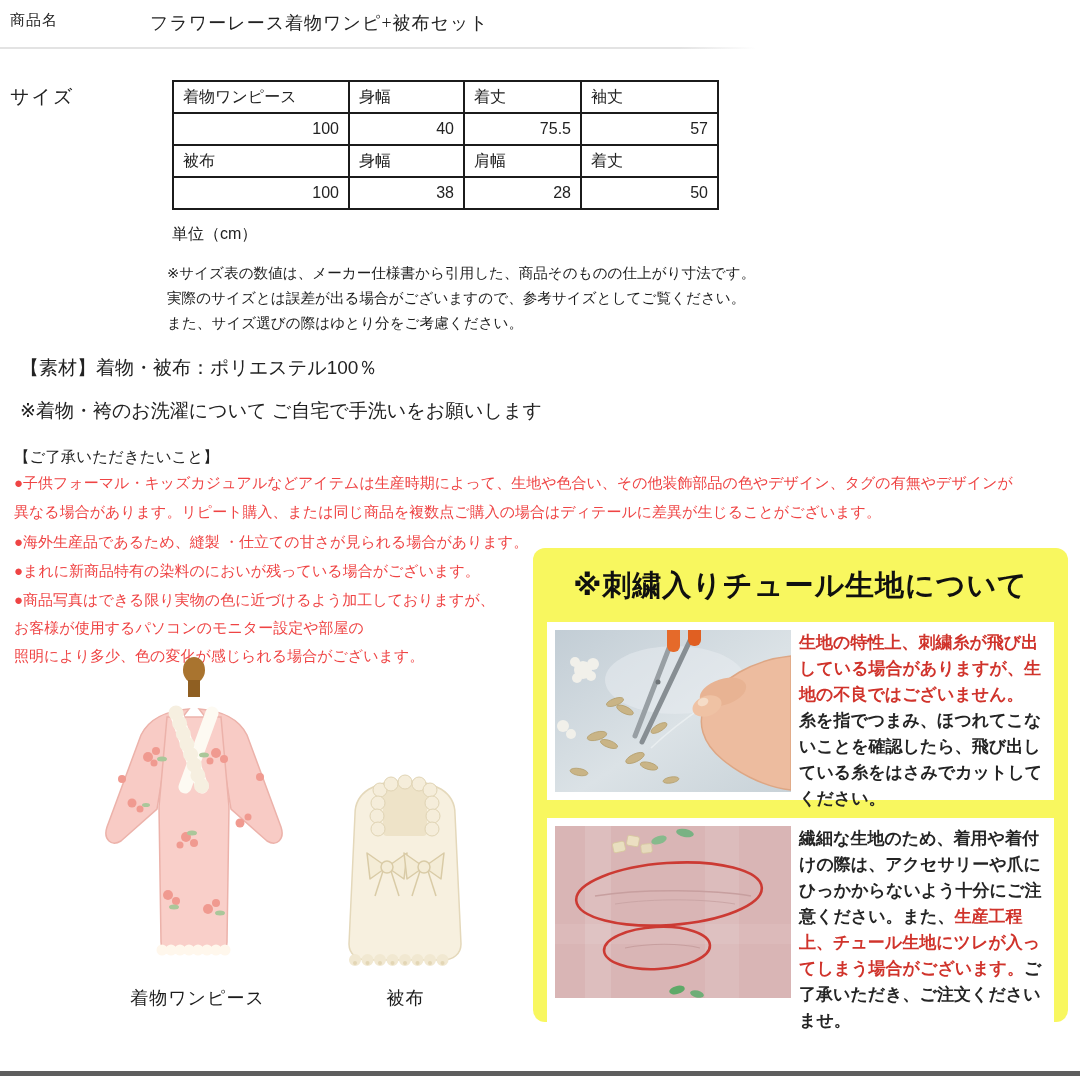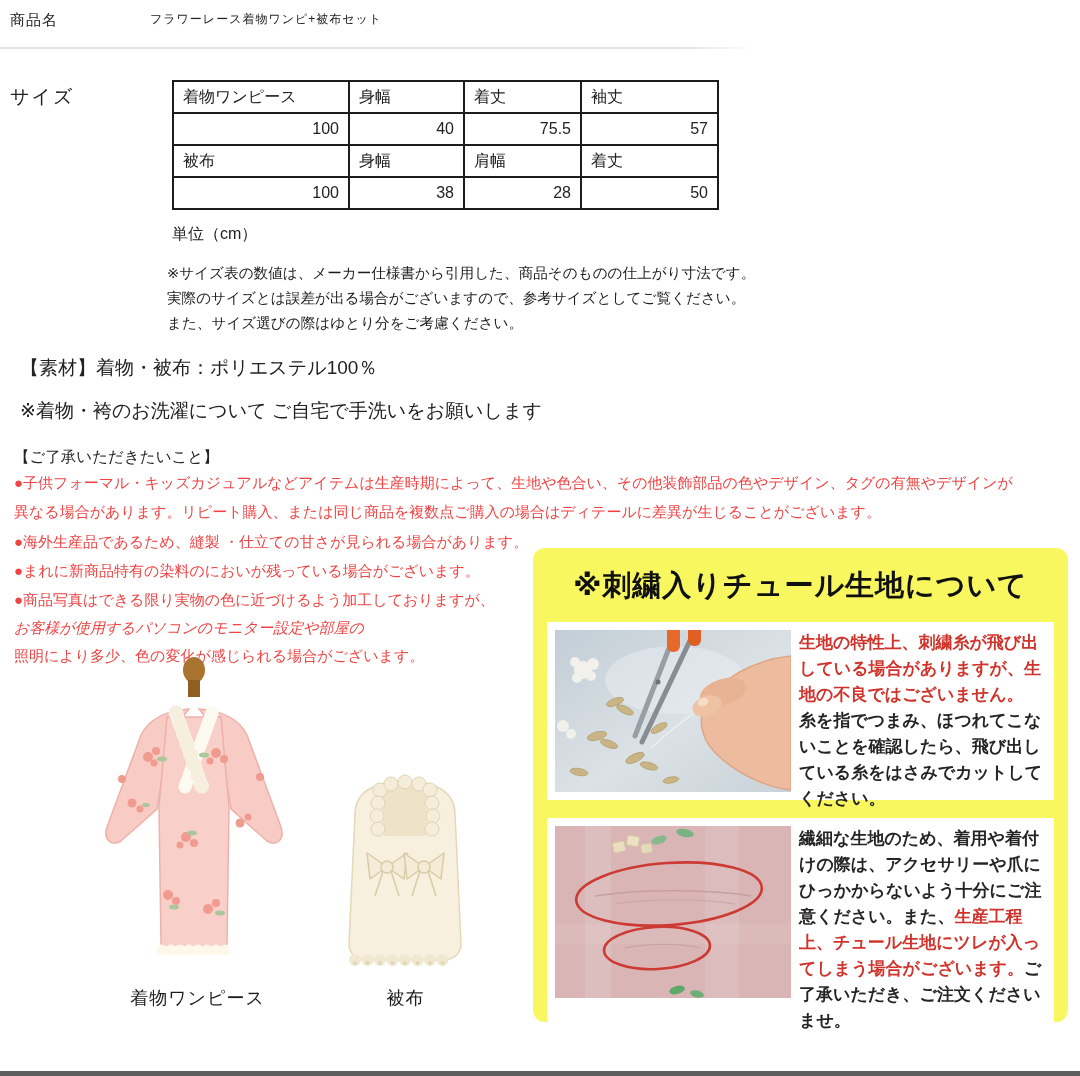--- a/index.html
+++ b/index.html
@@ -4,21 +4,21 @@
 <style>
   html,body{margin:0;padding:0;background:#ffffff;}
   .page{
     position:relative;width:1080px;height:1076px;background:#ffffff;overflow:hidden;
     font-family:"Liberation Sans","DejaVu Sans",sans-serif;color:#222222;
   }
   .abs{position:absolute;}
 
   
   .product-label{left:10px;top:11px;font-size:15px;letter-spacing:1px;}
-  .product-name{left:150px;top:11px;font-size:12px;letter-spacing:1px;}
+  .product-name{left:150px;top:11px;font-size:18px;letter-spacing:1px;font-family:Liberation Serif, serif;}
   .divider{left:0;top:47px;width:756px;height:2px;
     background:linear-gradient(to right,#e3e3e3 90%,rgba(227,227,227,0));}
 
   
   .size-label{left:10px;top:84px;font-size:19px;letter-spacing:2px;}
   .size-table{left:172px;top:80px;border-collapse:collapse;table-layout:fixed;width:545px;}
   .size-table td{border:2px solid #1b1b1b;height:30px;font-size:16px;padding:0 9px;background:#fff;}
   .size-table td.hd{text-align:left;}
   .size-table td.val{text-align:right;}
   .unit-note{left:172px;top:224px;font-size:16px;}
@@ -28,21 +28,21 @@
   .material{left:20px;top:355px;font-size:19px;}
   .washing{left:20px;top:398px;font-size:19px;}
 
   
   .disc-heading{left:14px;top:447px;font-size:15.5px;}
   .bullet{left:14px;font-size:15px;line-height:29px;color:#ef4444;}
   .b1{top:468px;width:1000px;}
   .b2{top:527px;}
   .b3{top:556px;}
   .b4a{top:585px;}
-  .b4b{top:613px;font-style:italic;}
+  .b4b{top:613px;}
   .b4c{top:641px;}
 
   
   .kimono-art{left:88px;top:655px;}
   .hifu-art{left:323px;top:772px;}
   .caption{font-size:18px;text-align:center;color:#1c1c1c;letter-spacing:1px;}
   .cap1{left:80px;top:986px;width:235px;}
   .cap2{left:323px;top:986px;width:165px;}
 
   

